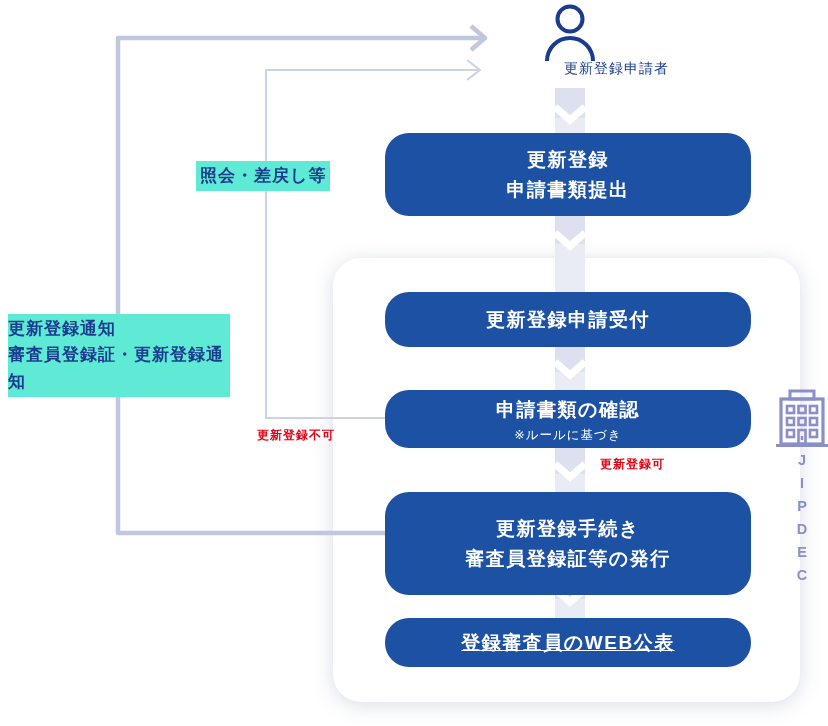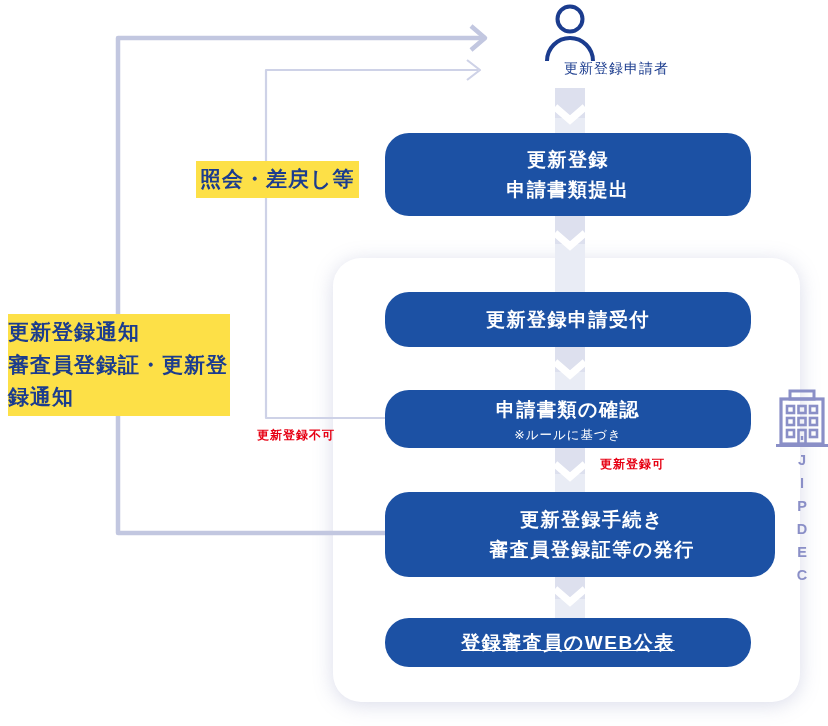--- a/index.html
+++ b/index.html
@@ -40,22 +40,22 @@
 
   
   .person{position:absolute;left:542px;top:4px;z-index:3;}
   .person path,.person circle{stroke:var(--navy_text,#1b3c8e);stroke-width:4;fill:none;}
   .applicant-label{
     position:absolute;left:469px;top:60px;width:200px;text-align:right;
     color:var(--navy_text,#1b3c8e);font-weight:normal;font-size:14px;letter-spacing:1px;z-index:4;
   }
 
   .navy-label{
-    position:absolute;color:var(--navy_text,#1b3c8e);font-weight:bold;font-size:21px;
-    letter-spacing:1px;z-index:4;background:#fde047;line-height:1.55;
+    position:absolute;color:var(--navy_text,#1b3c8e);font-weight:bold;font-size:17px;
+    letter-spacing:1px;z-index:4;background:#5eead4;line-height:1.55;
   }
   .red-label{
     position:absolute;color:var(--red,#e60013);font-weight:bold;font-size:12px;
     letter-spacing:1px;z-index:4;
   }
 
   
   .org-icon{position:absolute;left:776px;top:388px;z-index:3;}
   .org-icon *{stroke:var(--org_purple,#8a8fc7);fill:none;}
   .org-name{
@@ -106,21 +106,21 @@
 
   <div class="fbox" style="top:292px;height:55px;">
     <span>更新登録申請受付</span>
   </div>
 
   <div class="fbox" style="top:390px;height:58px;">
     <span>申請書類の確認</span>
     <span class="note">※ルールに基づき</span>
   </div>
 
-  <div class="fbox" style="top:492px;height:85px;padding-left:24px;">
+  <div class="fbox" style="top:492px;height:103px;">
     <span>更新登録手続き</span>
     <span>審査員登録証等の発行</span>
   </div>
 
   <div class="fbox" style="top:618px;height:49px;text-decoration:underline;">
     <span>登録審査員のWEB公表</span>
   </div>
 
   <div class="navy-label" style="left:196px;top:161px;padding:2px 4px;">照会・差戻し等</div>
 

